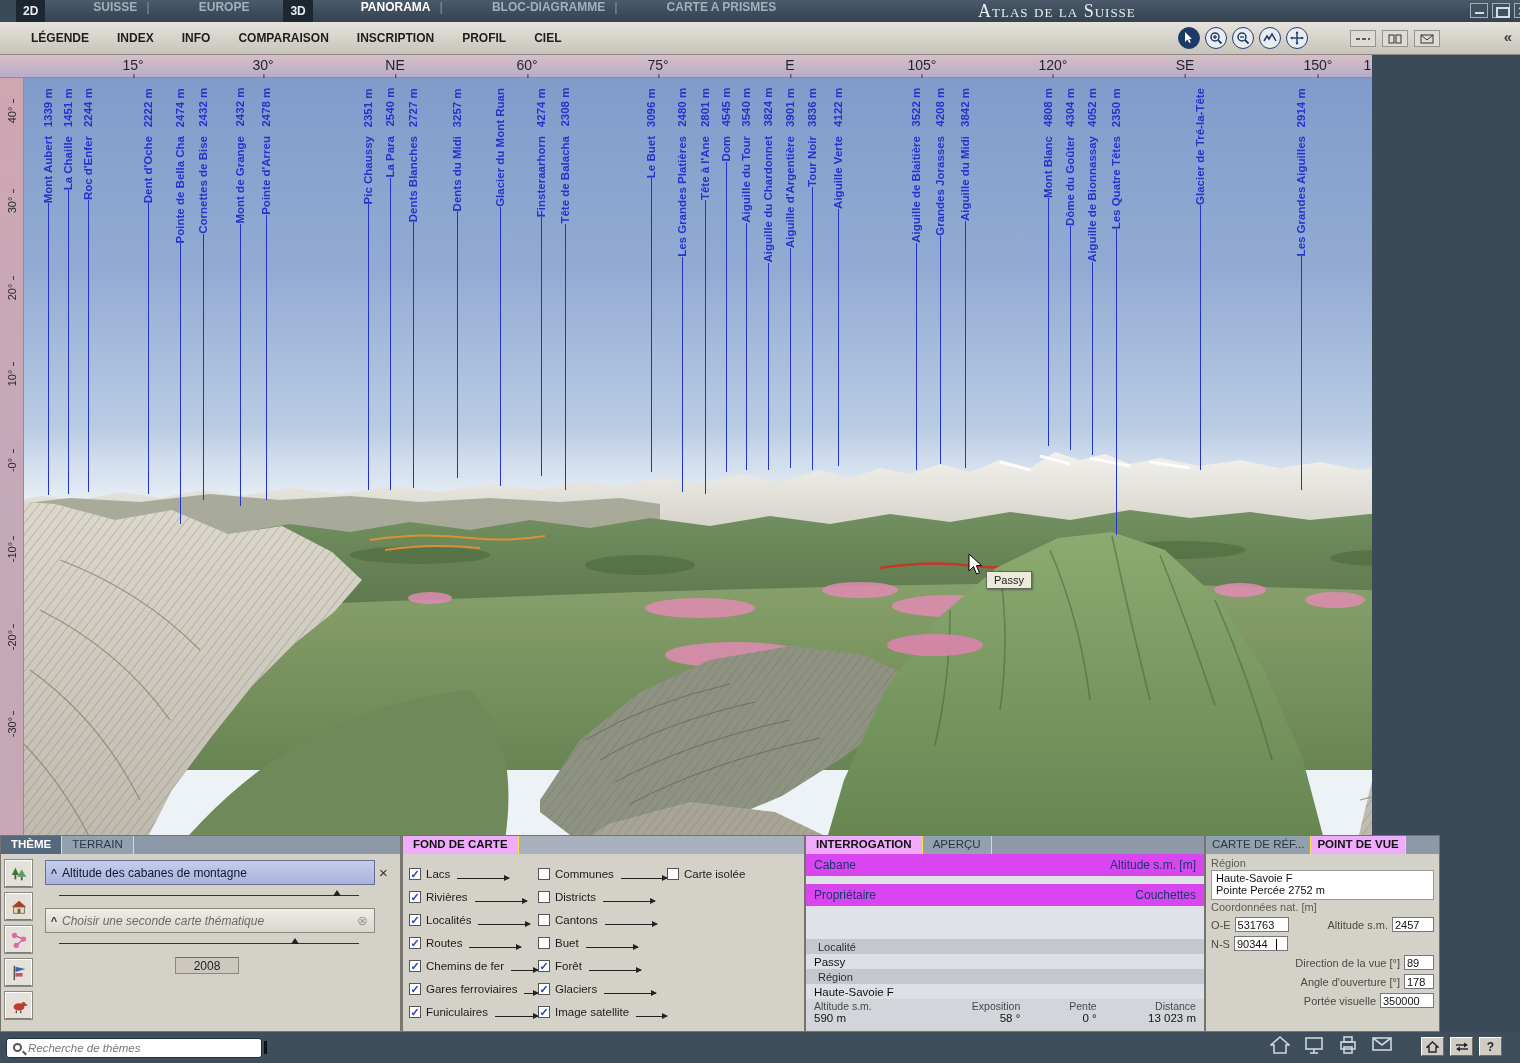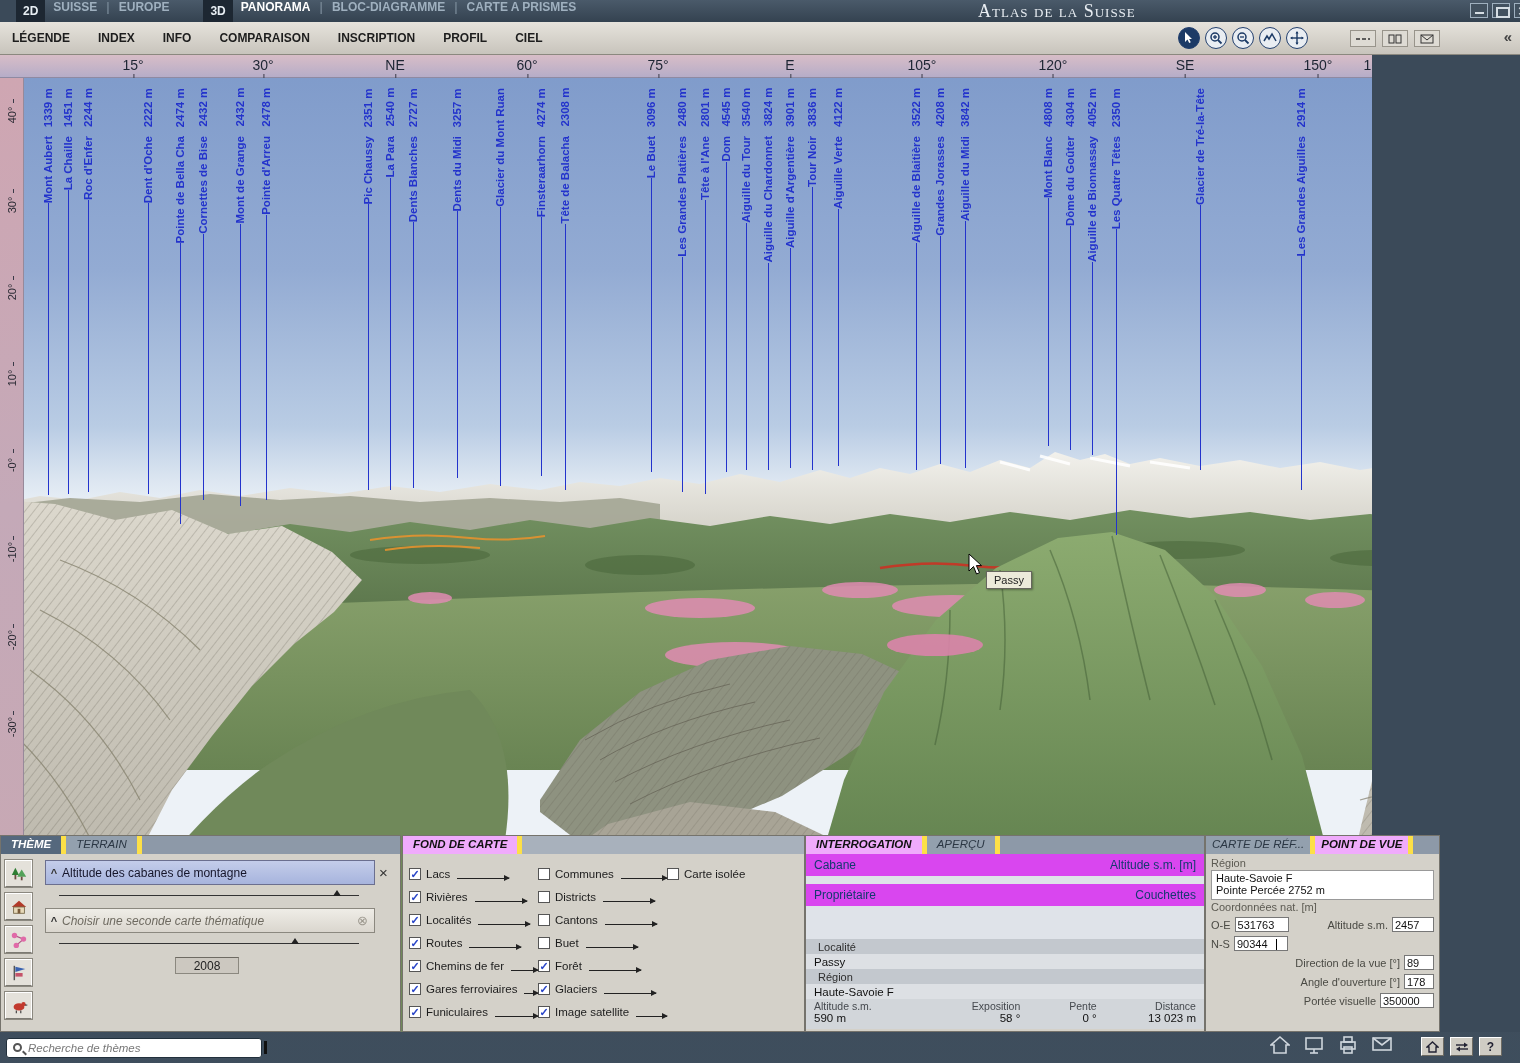--- a/index.html
+++ b/index.html
@@ -4,38 +4,38 @@
 <style>
   html,body{margin:0;padding:0;width:1520px;height:1063px;overflow:hidden;
     font-family:"Liberation Sans",sans-serif;background:#3b4a59;position:relative;}
   *{box-sizing:border-box;}
 
   
   #titlebar{position:absolute;top:0;left:16px;width:1520px;height:22px;
     background:linear-gradient(180deg,#4a5a6a,#344250);color:#b9c4ce;
     display:flex;align-items:flex-start;font-size:12px;font-weight:bold;}
   .tb-chip{background:#1d2732;color:#e8eef3;padding:3px 7px;height:22px;display:flex;align-items:center;}
-  .tb-item{padding:0 8px;color:#9fb0bf;cursor:default;}
+  .tb-item{padding:0 8px;color:#9fb0bf;cursor:default;margin-left:40px;}
   .tb-item.active{color:#ffffff;}
   .tb-sep{color:#70808f;padding:0 1px;}
   .tb-gap{width:26px;}
   #app-title{position:absolute;left:962px;top:1px;font-family:"Liberation Serif",serif;
     font-variant:small-caps;font-size:18px;color:#e9eef3;font-weight:normal;letter-spacing:1px;}
   .winbtns{position:absolute;right:4px;top:3px;display:flex;gap:4px;}
   .wb{width:18px;height:15px;border:1px solid #9fb0bf;background:#42515f;position:relative;}
   .wb-min::after{content:'';position:absolute;left:4px;bottom:3px;width:9px;height:2px;background:#d5dde3;}
   .wb-max::after{content:'';position:absolute;left:3px;top:3px;width:10px;height:7px;border:2px solid #d5dde3;}
   .wb-close::before,.wb-close::after{content:'';position:absolute;left:7px;top:2px;width:2px;height:10px;background:#d5dde3;}
   .wb-close::before{transform:rotate(45deg);}  .wb-close::after{transform:rotate(-45deg);}
 
   
   #menubar{position:absolute;top:22px;left:0;width:1520px;height:33px;
     background:linear-gradient(180deg,#e6e3dc,#c8c4bc);border-bottom:1px solid #8b887f;
     display:flex;align-items:center;}
-  #menu-items{display:flex;align-items:center;padding-left:12px;gap:28px;}
+  #menu-items{display:flex;align-items:center;padding-left:12px;gap:28px;margin-left:19px;}
   .mitem{font-size:12px;font-weight:bold;color:#1d1d1d;cursor:default;}
   .tool-circles{position:absolute;right:212px;top:5px;display:flex;gap:5px;}
   .tcirc{width:22px;height:22px;border-radius:50%;border:1.5px solid #23406e;
     background:#e9edf2;display:flex;align-items:center;justify-content:center;}
   .tcirc.dark{background:#1c3a66;}
   .flatbtns{position:absolute;right:80px;top:8px;display:flex;gap:6px;}
   .fbtn{width:26px;height:17px;background:#dedbd4;border:1px solid #98948b;
     display:flex;align-items:center;justify-content:center;color:#333;}
   #collapse-btn{position:absolute;right:4px;top:6px;font-size:15px;color:#444;
     width:16px;text-align:center;font-weight:bold;}
@@ -60,21 +60,21 @@
   .pelev{margin-inline-start:9px;}
   .pline{flex:1;min-height:0;width:1px;background:#2333cc;}
   #map-tooltip{position:absolute;left:986px;top:516px;background:#eceada;border:1px solid #66665e;
     font-size:11px;color:#222;padding:2px 7px;box-shadow:1px 1px 2px rgba(0,0,0,.35);}
   #cursor{position:absolute;left:968px;top:498px;}
 
   
   .panel{position:absolute;top:835px;height:197px;background:#d4d1c9;border:1px solid #75736c;}
   .ptabs{display:flex;height:18px;background:#8d99a8;}
   .tab{padding:2px 10px 0;font-size:11.5px;font-weight:bold;color:#27323e;
-    border-right:5px solid #fde047;white-space:nowrap;font-style:italic;}
+    border-right:1px solid #fde047;white-space:nowrap;}
   .tab.dkactive{background:#55687d;color:#ffffff;}
   .tab.ltactive{background:#f0abfc;color:#111;}
   .tab.inact{background:#93a0ae;color:#2b3744;font-weight:normal;}
 
   
   #theme-panel{left:0;width:401px;}
   .theme-body{position:relative;height:179px;}
   .icon-col{position:absolute;left:4px;top:6px;display:flex;flex-direction:column;gap:6px;}
   .ticon{width:27px;height:27px;background:#e4e1da;border:1px solid #fff;
     border-right-color:#7c7а73;border-bottom-color:#7c7a73;box-shadow:0 0 0 1px #8b887f;

